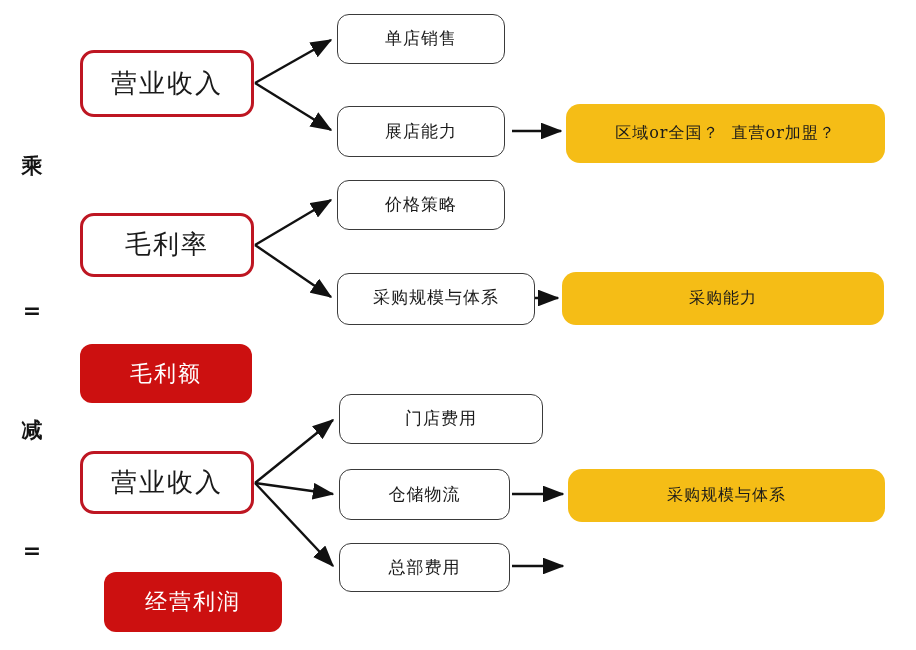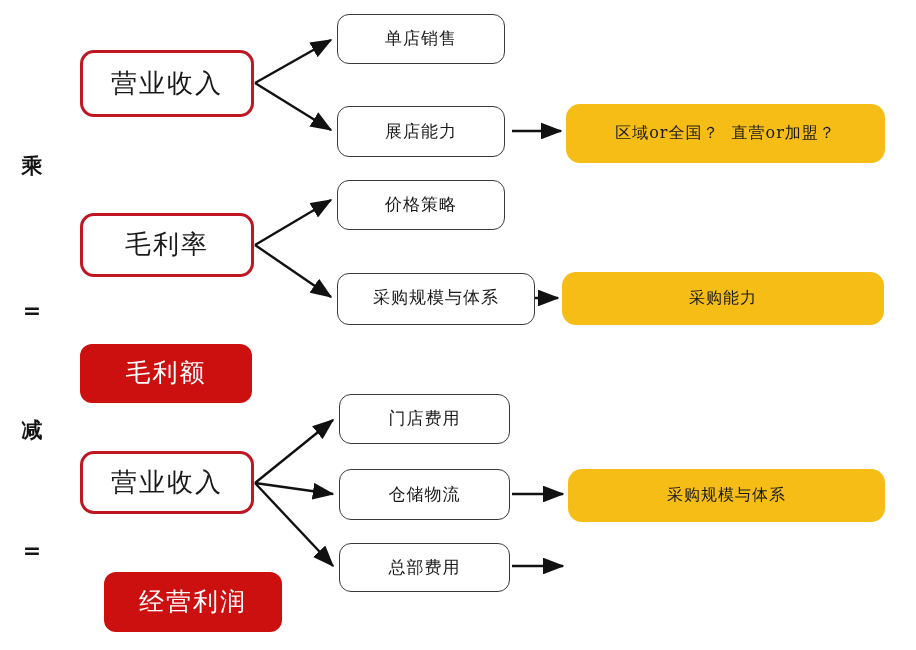--- a/index.html
+++ b/index.html
@@ -39,21 +39,21 @@
     font-size: 26px;
     letter-spacing: 2px;
     font-family: "DejaVu Serif", "Liberation Serif", serif;
   }
   
   .node-result {
     background: #CC1010;
     border: none;
     border-radius: 12px;
     color: #ffffff;
-    font-size: 25px;
+    font-size: 22px;
     letter-spacing: 2px;
     font-family: "DejaVu Serif", "Liberation Serif", serif;
   }
   
   .node-factor {
     background: #ffffff;
     border: 1.5px solid #3a3a3a;
     border-radius: 12px;
     color: #1a1a1a;
     font-size: 17px;
@@ -130,21 +130,21 @@
   <div class="node node-driver" style="left:80px; top:213px; width:174px; height:64px;">毛利率</div>
   <div class="node node-driver" style="left:80px; top:451px; width:174px; height:63px;">营业收入</div>
 
   <div class="node node-result" style="left:80px; top:344px; width:172px; height:59px;">毛利额</div>
   <div class="node node-result" style="left:80px; top:572px; width:178px; height:60px;margin-left:24px;">经营利润</div>
 
   <div class="node node-factor" style="left:337px; top:14px; width:168px; height:50px;">单店销售</div>
   <div class="node node-factor" style="left:337px; top:106px; width:168px; height:51px;">展店能力</div>
   <div class="node node-factor" style="left:337px; top:180px; width:168px; height:50px;">价格策略</div>
   <div class="node node-factor" style="left:337px; top:273px; width:198px; height:52px;font-family:Liberation Mono, monospace;">采购规模与体系</div>
-  <div class="node node-factor" style="left:339px; top:394px; width:171px; height:50px;">门店费用</div>
+  <div class="node node-factor" style="left:339px; top:394px; width:204px; height:50px;">门店费用</div>
   <div class="node node-factor" style="left:339px; top:469px; width:171px; height:51px;">仓储物流</div>
   <div class="node node-factor" style="left:339px; top:543px; width:171px; height:49px;">总部费用</div>
 
   <div class="node node-capability" style="left:566px; top:104px; width:319px; height:59px;">区域or全国？  直营or加盟？</div>
   <div class="node node-capability" style="left:562px; top:272px; width:322px; height:53px;">采购能力</div>
   <div class="node node-capability" style="left:568px; top:469px; width:317px; height:53px;">采购规模与体系</div>
 
 </div>
 
 </body></html>

